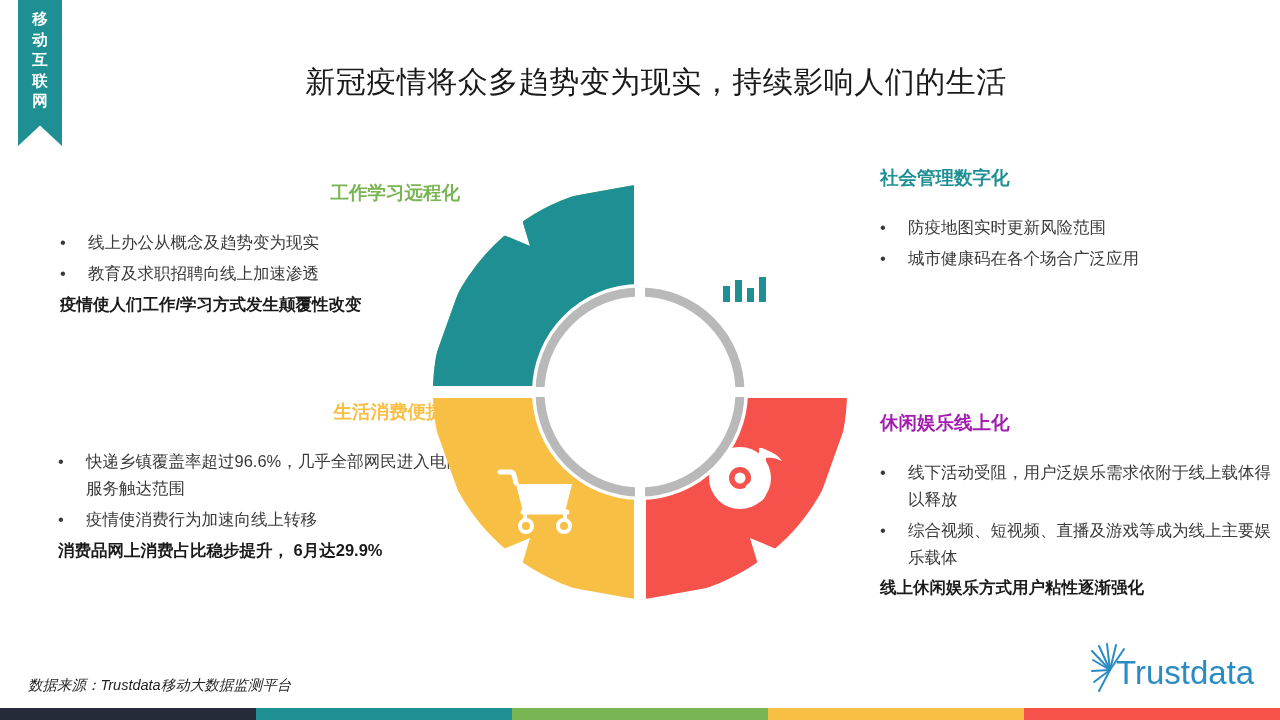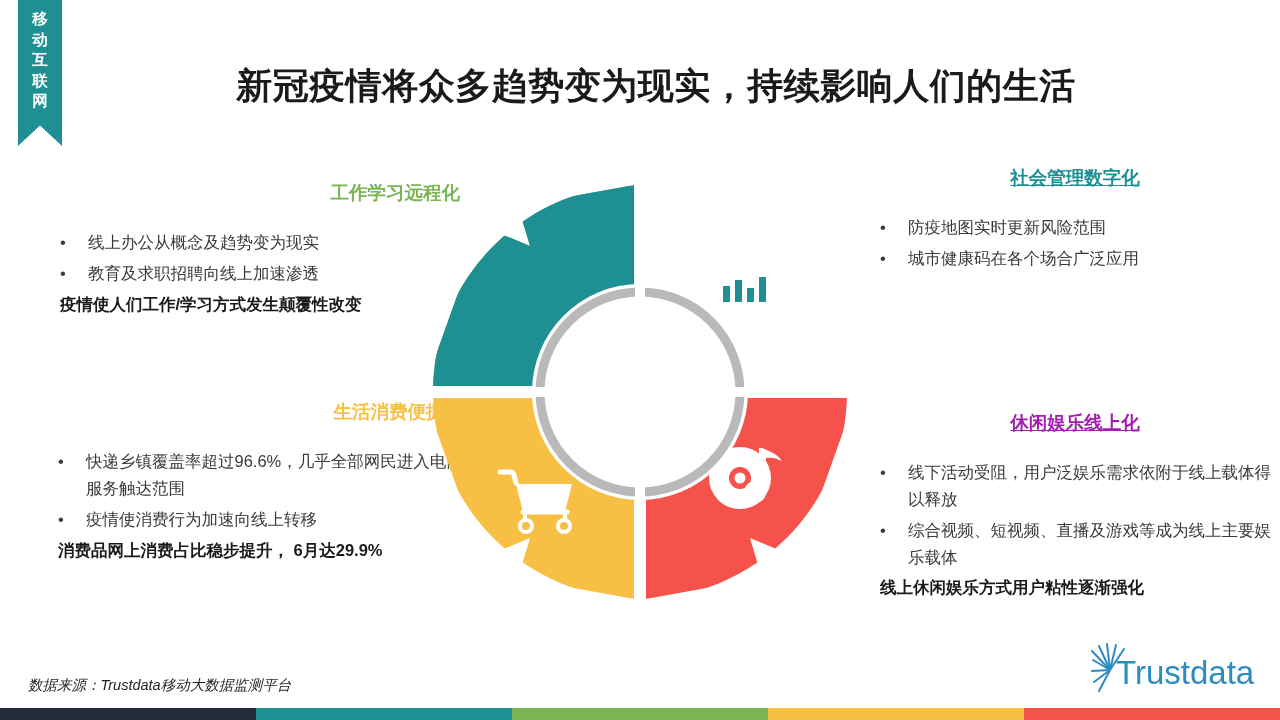--- a/index.html
+++ b/index.html
@@ -39,37 +39,37 @@
     letter-spacing: 0;
   }
 
   
   .page-title {
     position: absolute;
     left: 0;
     right: 0;
     top: 62px;
     text-align: center;
-    font-size: 36px;
-    font-weight: bold;
+    font-size: 30px;
+    font-weight: normal;
     color: #1a1a1a;
     letter-spacing: 0.5px;
     margin-left: 32px;
   }
 
   
   .block { position: absolute; }
   .block .bh {
     font-size: 18.5px;
     font-weight: bold;
     margin: 0 0 26px 0;
     line-height: 1.1;
   }
   .block.left .bh { text-align: right; padding-left: 8px; }
-  .block.right .bh { text-align: center; padding-right: 10px; text-decoration: underline; }
+  .block.right .bh { text-align: left; padding-right: 10px; }
 
   .bullets { margin: 0; padding: 0; list-style: none; }
   .bullets li {
     display: flex;
     font-size: 16.5px;
     line-height: 1.62;
     color: #3a3a3a;
     margin-bottom: 4px;
   }
   .bullets li .dot {

